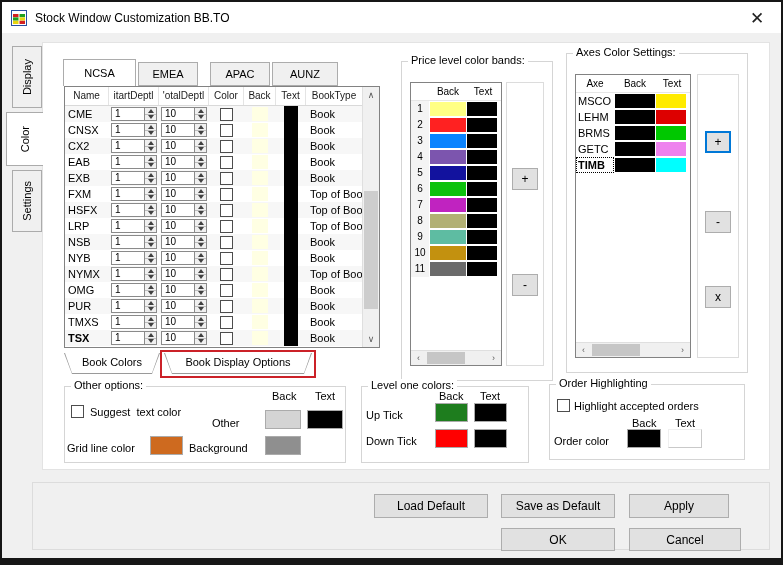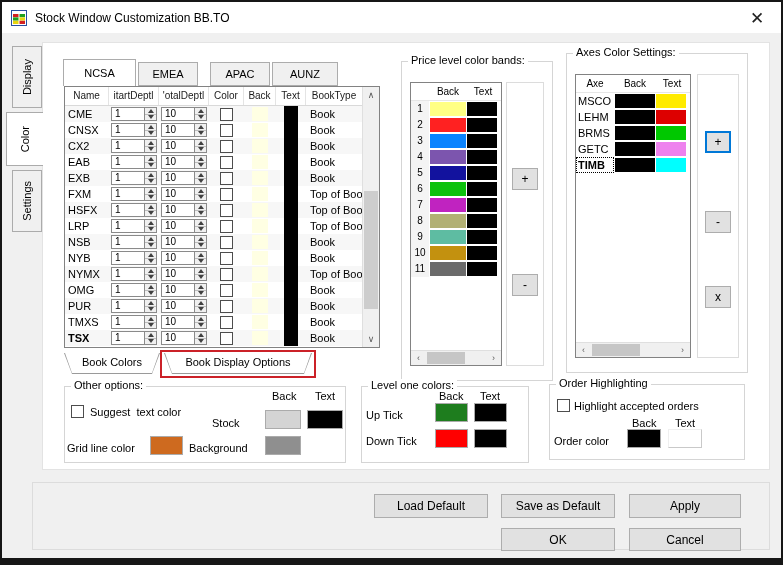--- a/index.html
+++ b/index.html
@@ -892,21 +892,21 @@
           <div class="sqbtn" style="left:7px;top:211px;">x</div>
         </div>
       </div>
 
       <div class="g" style="left:21px;top:343px;width:282px;height:77px;">
         <span class="gl">Other options:</span>
         <span class="lbl" style="left:207px;top:3px;width:24px;text-align:center;">Back</span>
         <span class="lbl" style="left:248px;top:3px;width:24px;text-align:center;">Text</span>
         <span class="cbx" style="left:6px;top:18px;"></span>
         <span class="lbl" style="left:25px;top:19px;">Suggest  text color</span>
-        <span class="lbl" style="left:147px;top:30px;">Stock</span>
+        <span class="lbl" style="left:147px;top:30px;">Other</span>
         <span class="sw" style="left: 200px; top: 23px; width: 36px; height: 19px; background-color: rgb(212, 212, 212);"></span>
         <span class="sw" style="left: 242px; top: 23px; width: 36px; height: 19px; background-color: rgb(0, 0, 0);"></span>
         <span class="lbl" style="left:2px;top:55px;">Grid line color</span>
         <span class="sw" style="left: 85px; top: 49px; width: 33px; height: 19px; background-color: rgb(206, 106, 31);"></span>
         <span class="lbl" style="left:124px;top:55px;">Background</span>
         <span class="sw" style="left: 200px; top: 49px; width: 36px; height: 19px; background-color: rgb(143, 143, 143);"></span>
       </div>
 
       <div class="g" style="left:318px;top:343px;width:168px;height:77px;">
         <span class="gl">Level one colors:</span>
@@ -929,19 +929,19 @@
         <span class="lbl" style="left:4px;top:50px;">Order color</span>
         <span class="sw" style="left: 77px; top: 44px; width: 34px; height: 19px; background-color: rgb(0, 0, 0);"></span>
         <span class="sw" style="left: 118px; top: 44px; width: 34px; height: 19px; border-color: rgb(239, 239, 239) rgb(201, 201, 201) rgb(201, 201, 201) rgb(239, 239, 239); background-color: rgb(255, 255, 255);"></span>
       </div>
 
     </div>
 
     <div id="footer">
       <div class="wbtn" style="left:341px;top:11px;width:114px;height:24px;">Load Default</div>
       <div class="wbtn" style="left:468px;top:11px;width:114px;height:24px;">Save as Default</div>
-      <div class="wbtn" style="left:596px;top:11px;width:112px;height:24px;">Apply</div>
+      <div class="wbtn" style="left:596px;top:11px;width:100px;height:24px;">Apply</div>
       <div class="wbtn" style="left:468px;top:45px;width:114px;height:23px;">OK</div>
       <div class="wbtn" style="left:596px;top:45px;width:112px;height:23px;">Cancel</div>
     </div>
 
   </div>
 </div>
 
 </body></html>

